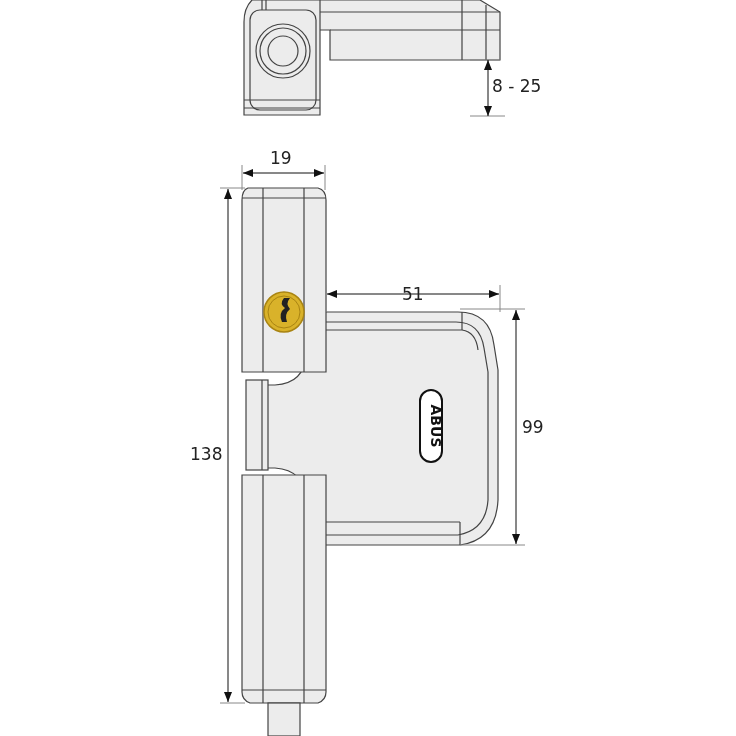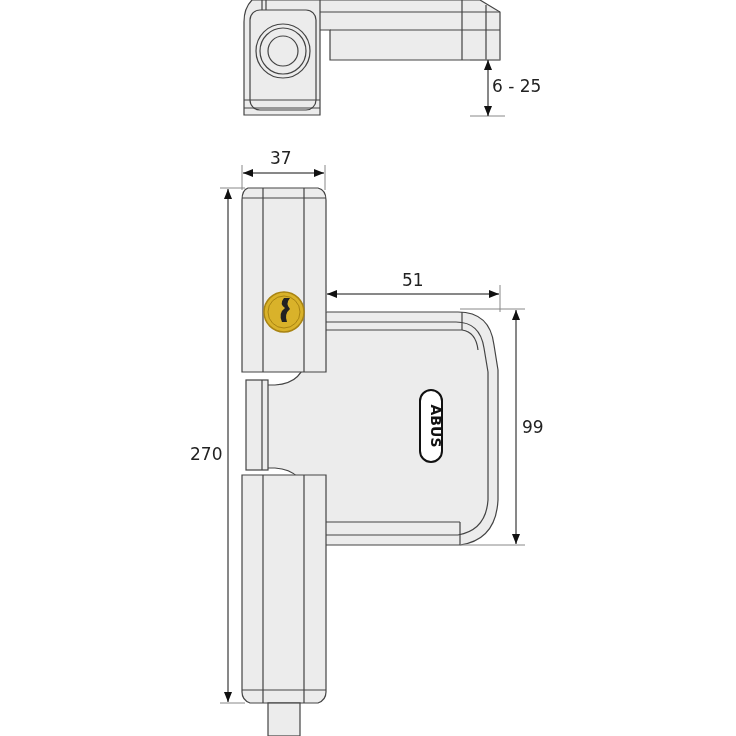--- a/index.html
+++ b/index.html
@@ -91,17 +91,17 @@
     <line x1="326" y1="285" x2="326" y2="312"></line>
     <line x1="500" y1="285" x2="500" y2="312"></line>
     <line x1="327" y1="294" x2="499" y2="294" stroke="#111" marker-start="url(#arr)" marker-end="url(#arr)"></line>
 
     <line x1="460" y1="309" x2="525" y2="309"></line>
     <line x1="460" y1="545" x2="525" y2="545"></line>
     <line x1="516" y1="310" x2="516" y2="544" stroke="#111" marker-start="url(#arr)" marker-end="url(#arr)"></line>
   </g>
 </svg>
 
-<div class="dim-label" style="left:492px;top:76px;">6 - 25</div>
-<div class="dim-label" style="left:270px;top:148px;">37</div>
-<div class="dim-label" style="left:190px;top:444px;">270</div>
-<div class="dim-label" style="left:402px;top:270px;">51</div>
+<div class="dim-label" style="left:492px;top:76px;">8 - 25</div>
+<div class="dim-label" style="left:270px;top:148px;">19</div>
+<div class="dim-label" style="left:190px;top:444px;">138</div>
+<div class="dim-label" style="left:402px;top:284px;">51</div>
 <div class="dim-label" style="left:522px;top:417px;">99</div>
 
 </body></html>

